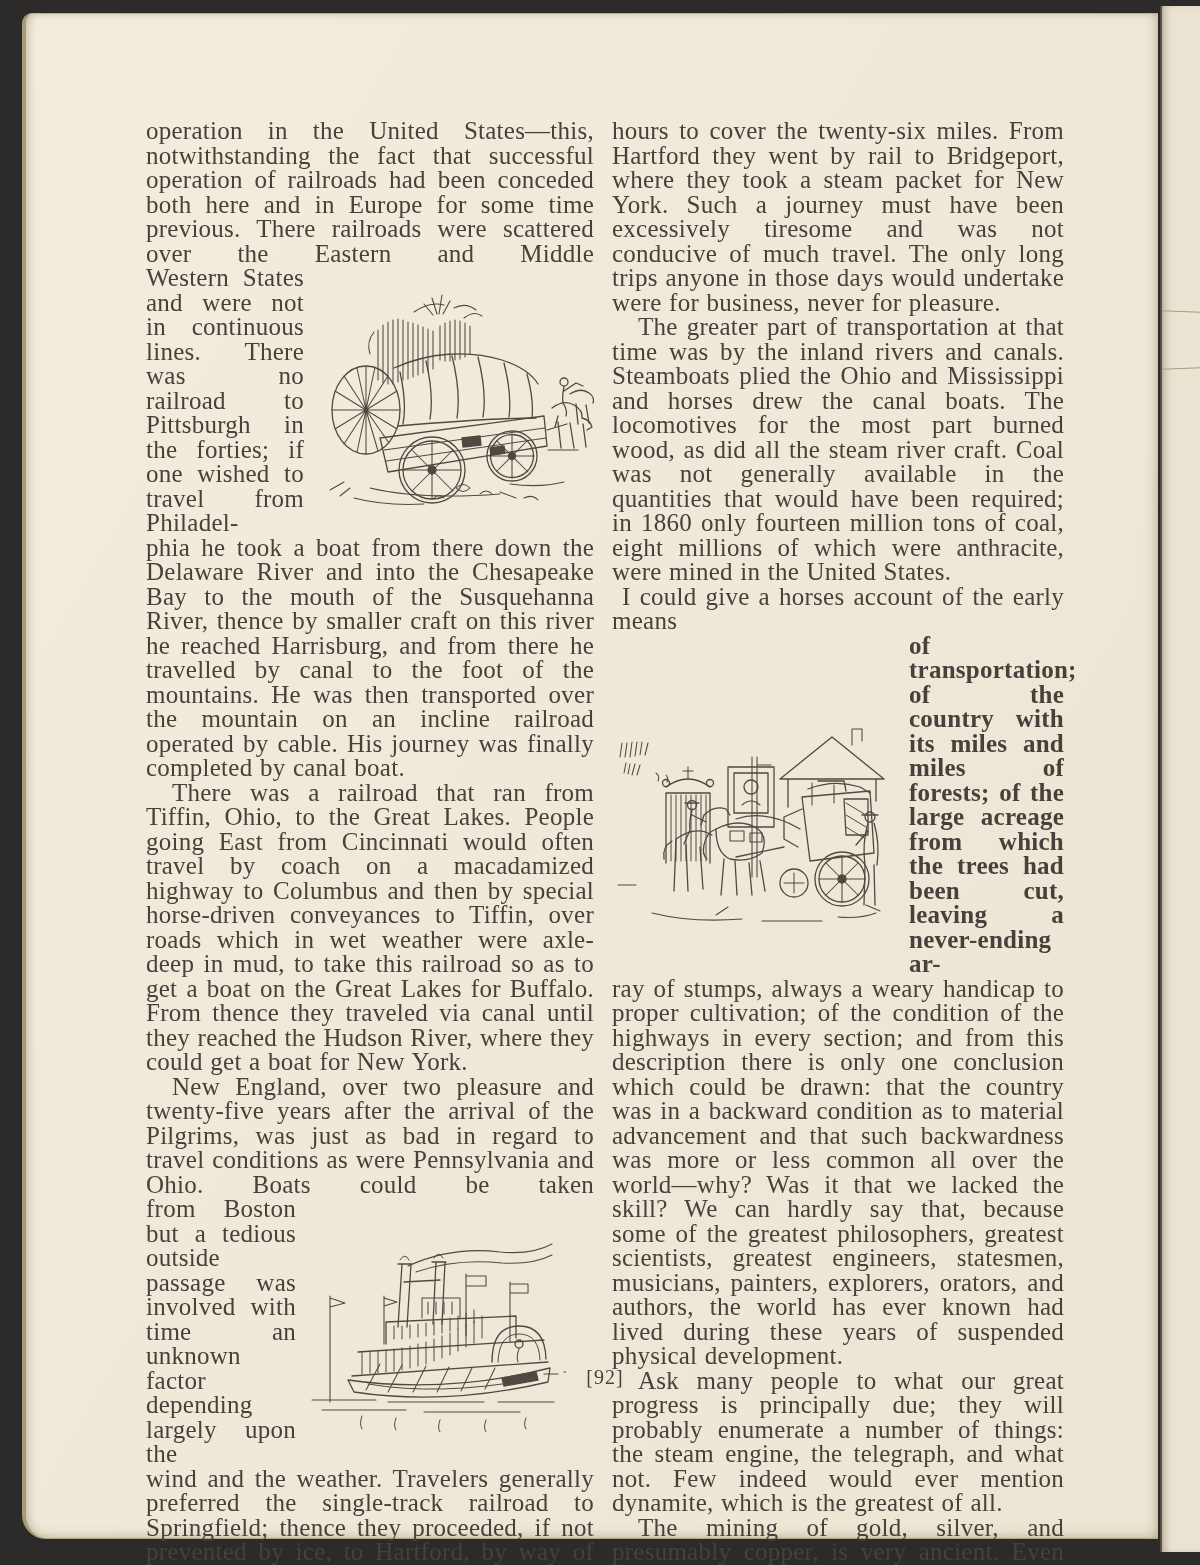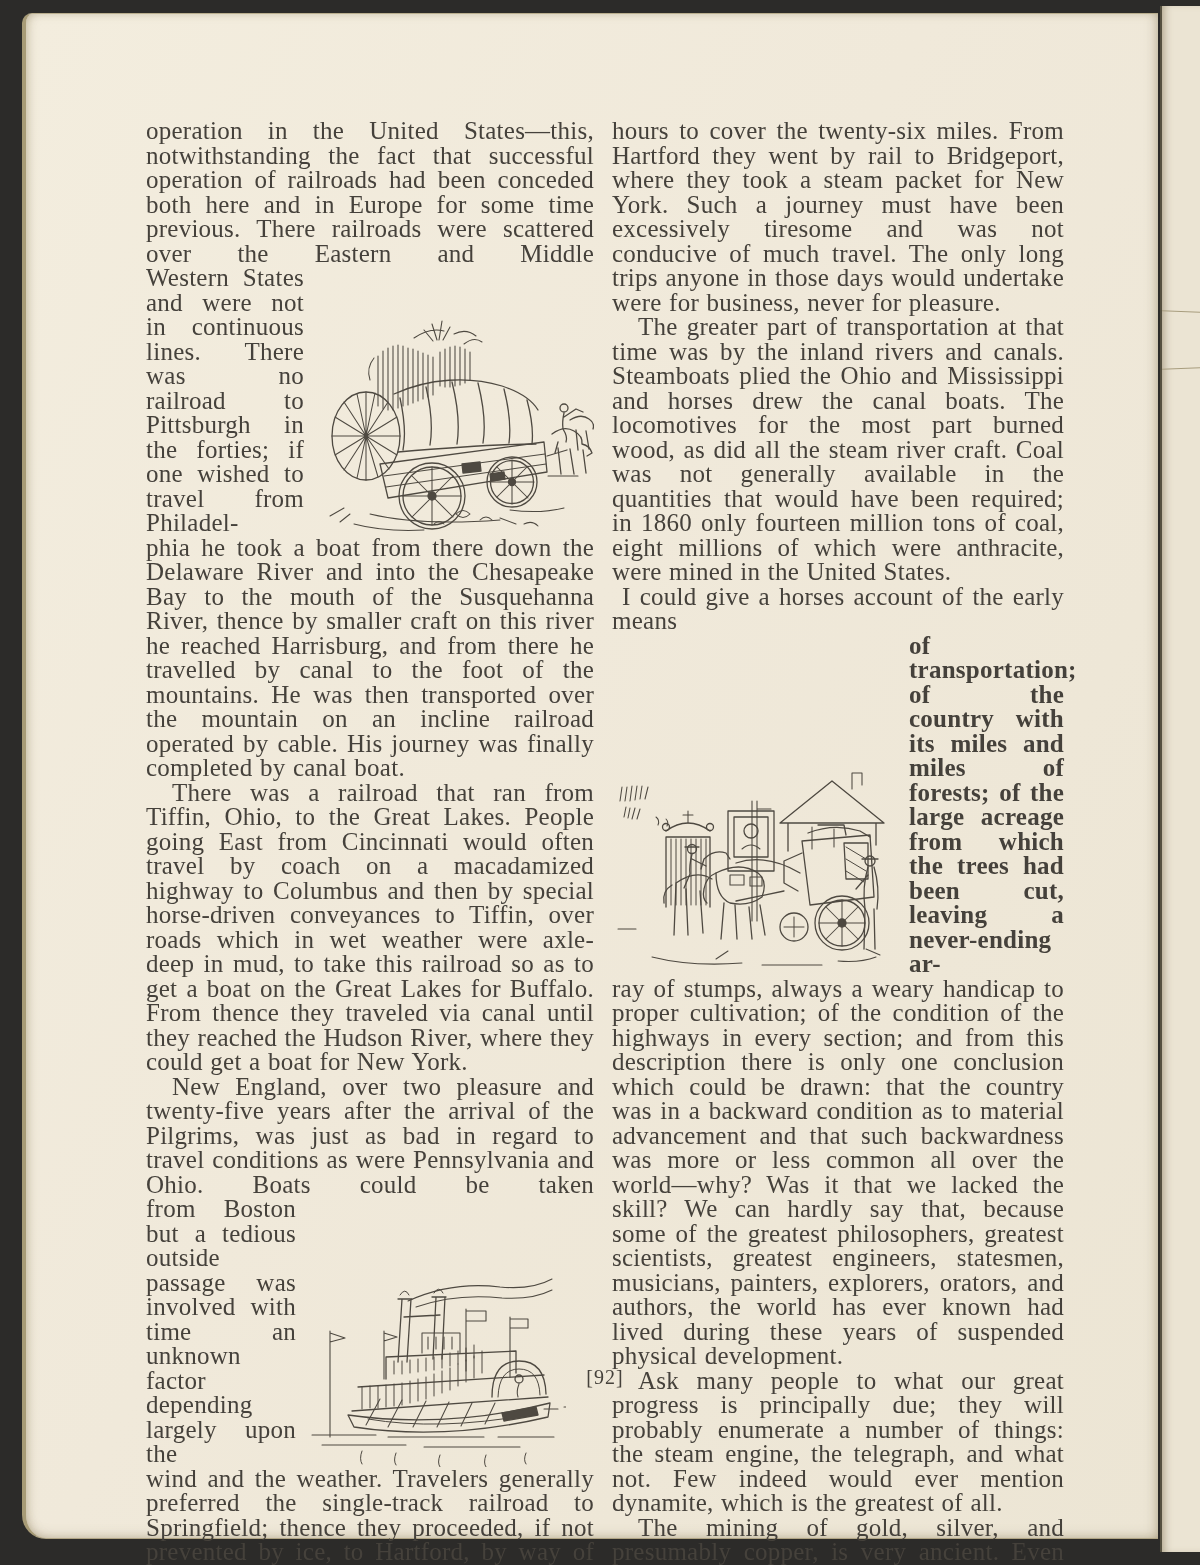--- a/index.html
+++ b/index.html
@@ -34,21 +34,21 @@
     font-size:25px;line-height:24.5px;
     text-align:justify;letter-spacing:.25px;word-spacing:1px;
     hyphens:none;
   }
   .col-left{left:120px;width:448px;}
   .col-right{left:586px;width:452px;}
   .col p{margin:0;padding:0;}
   .indent{text-indent:26px;}
   .indent-sm{text-indent:10px;}
   .cont{text-align-last:justify;}
-  .wrap-row{display:flex;align-items:flex-end;}
+  .wrap-row{display:flex;align-items:center;}
   .narrow{text-align:justify;}
   .row-wagon .narrow{width:158px;margin-right:10px;}
   .row-wagon svg{width:280px;height:218px;flex:none;}
   .row-boat .narrow{width:150px;}
   .row-boat svg{width:270px;height:200px;flex:none;}
   .row-coach svg{width:285px;height:252px;flex:none;margin-right:12px;margin-top:4px;}
   .row-coach .narrow{width:155px;font-weight:bold;}
   .illus{display:block;}
   .illus g{stroke:#4e4941;fill:none;stroke-width:1.3;stroke-linecap:round;stroke-linejoin:round;}
   .page-number{

